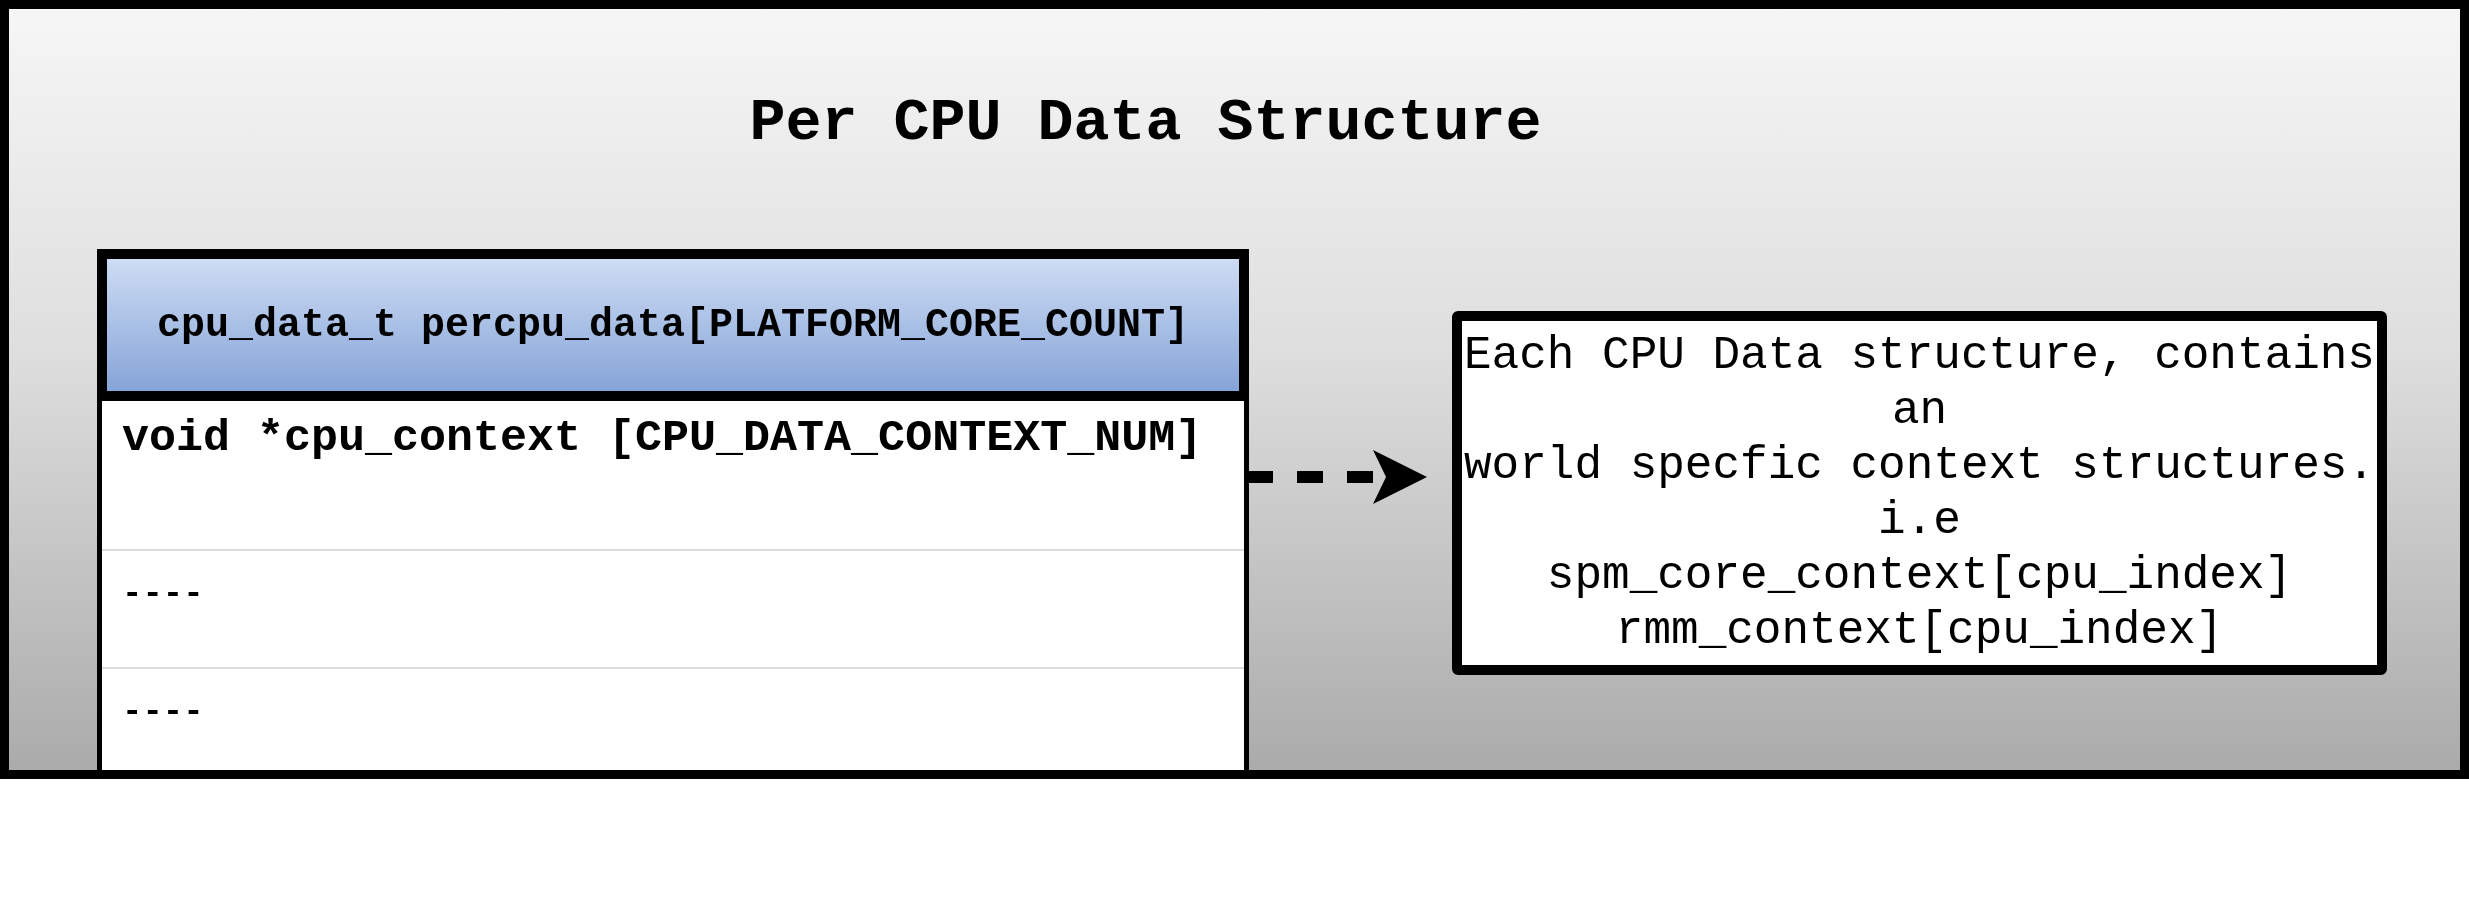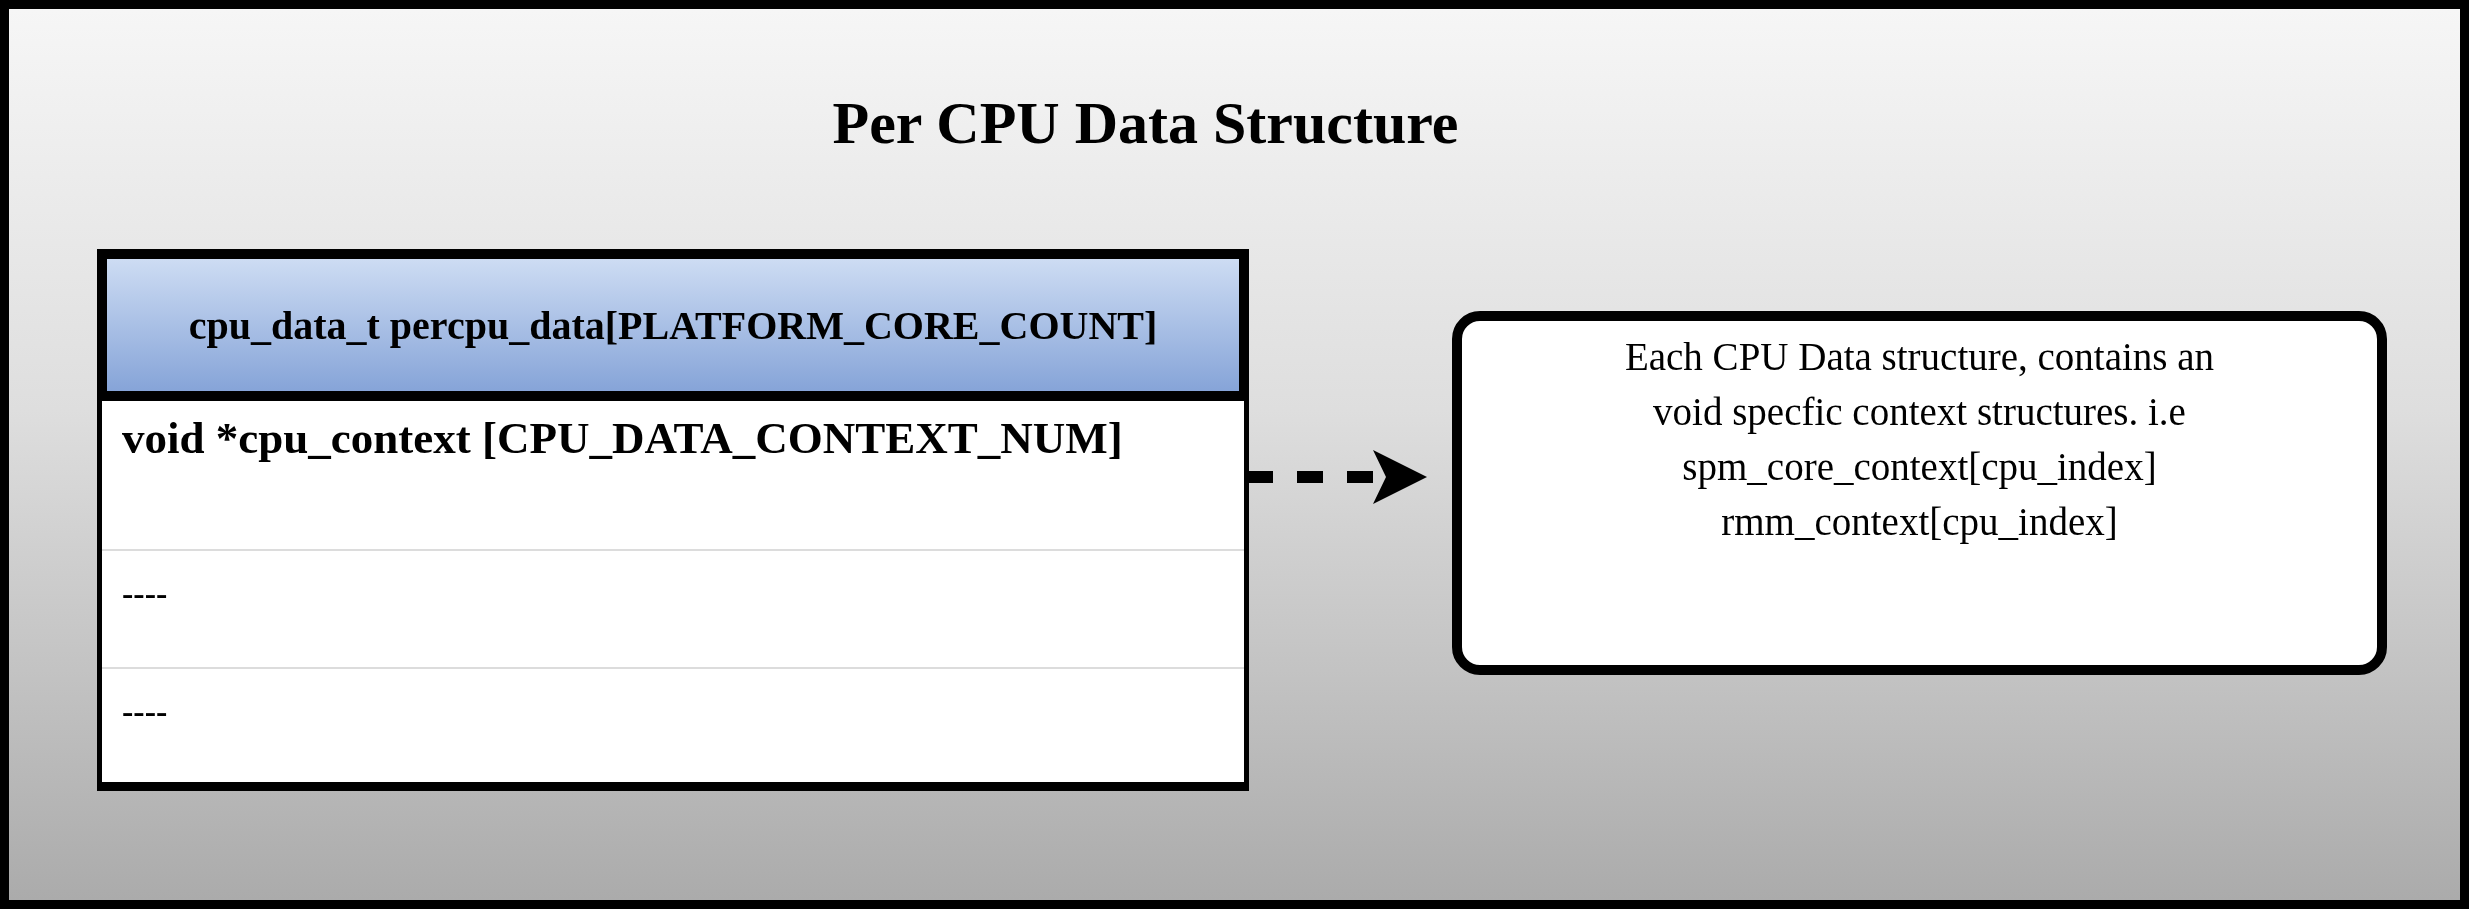--- a/index.html
+++ b/index.html
@@ -1,22 +1,22 @@
 <!DOCTYPE html>
 <html><head>
 <meta charset="utf-8">
 <style>
   html,body{margin:0;padding:0;background:#ffffff;}
   .canvas{
     position:relative;
-    width:2469px;height:909px;
+    width:2469px;height:779px;
     box-sizing:border-box;
     border:9px solid #000;
     background:linear-gradient(180deg,#f6f6f6 0%,#dedede 45%,#ababab 100%);
-    font-family:Liberation Serif, serif;
+    font-family:Liberation Mono, monospace;
     color:#000;
     overflow:hidden;
   }
   .title{
     position:absolute;
     top:84px;left:0;
     width:100%;
     box-sizing:border-box;
     padding-right:178px;
     margin:0;
@@ -71,24 +71,24 @@
   .arrow{
     position:absolute;
     left:1238px;top:430px;
   }
   .callout{
     position:absolute;
     left:1443px;top:302px;
     width:935px;height:364px;
     box-sizing:border-box;
     border:10px solid #000;
-    border-radius:28px;
+    border-radius:6px;
     background:#ffffff;
     text-align:center;
-    font-size:39px;
+    font-size:46px;
     line-height:55px;
     padding-top:8px;
   }
 </style>
 </head>
 <body>
 
 <div class="canvas">
 
   <h1 class="title">Per CPU Data Structure</h1>
@@ -105,18 +105,18 @@
     </div>
   </div>
 
   <svg class="arrow" width="190" height="76" viewBox="0 0 190 76">
     <line x1="0" y1="38" x2="138" y2="38" stroke="#000" stroke-width="12" stroke-dasharray="26 24"></line>
     <path d="M 180 38 L 126 11 L 139 38 L 126 65 Z" fill="#000"></path>
   </svg>
 
   <div class="callout">
     <div>Each CPU Data structure, contains an</div>
-    <div>void specfic context structures. i.e</div>
+    <div>world specfic context structures. i.e</div>
     <div>spm_core_context[cpu_index]</div>
     <div>rmm_context[cpu_index]</div>
   </div>
 
 </div>
 
 </body></html>

